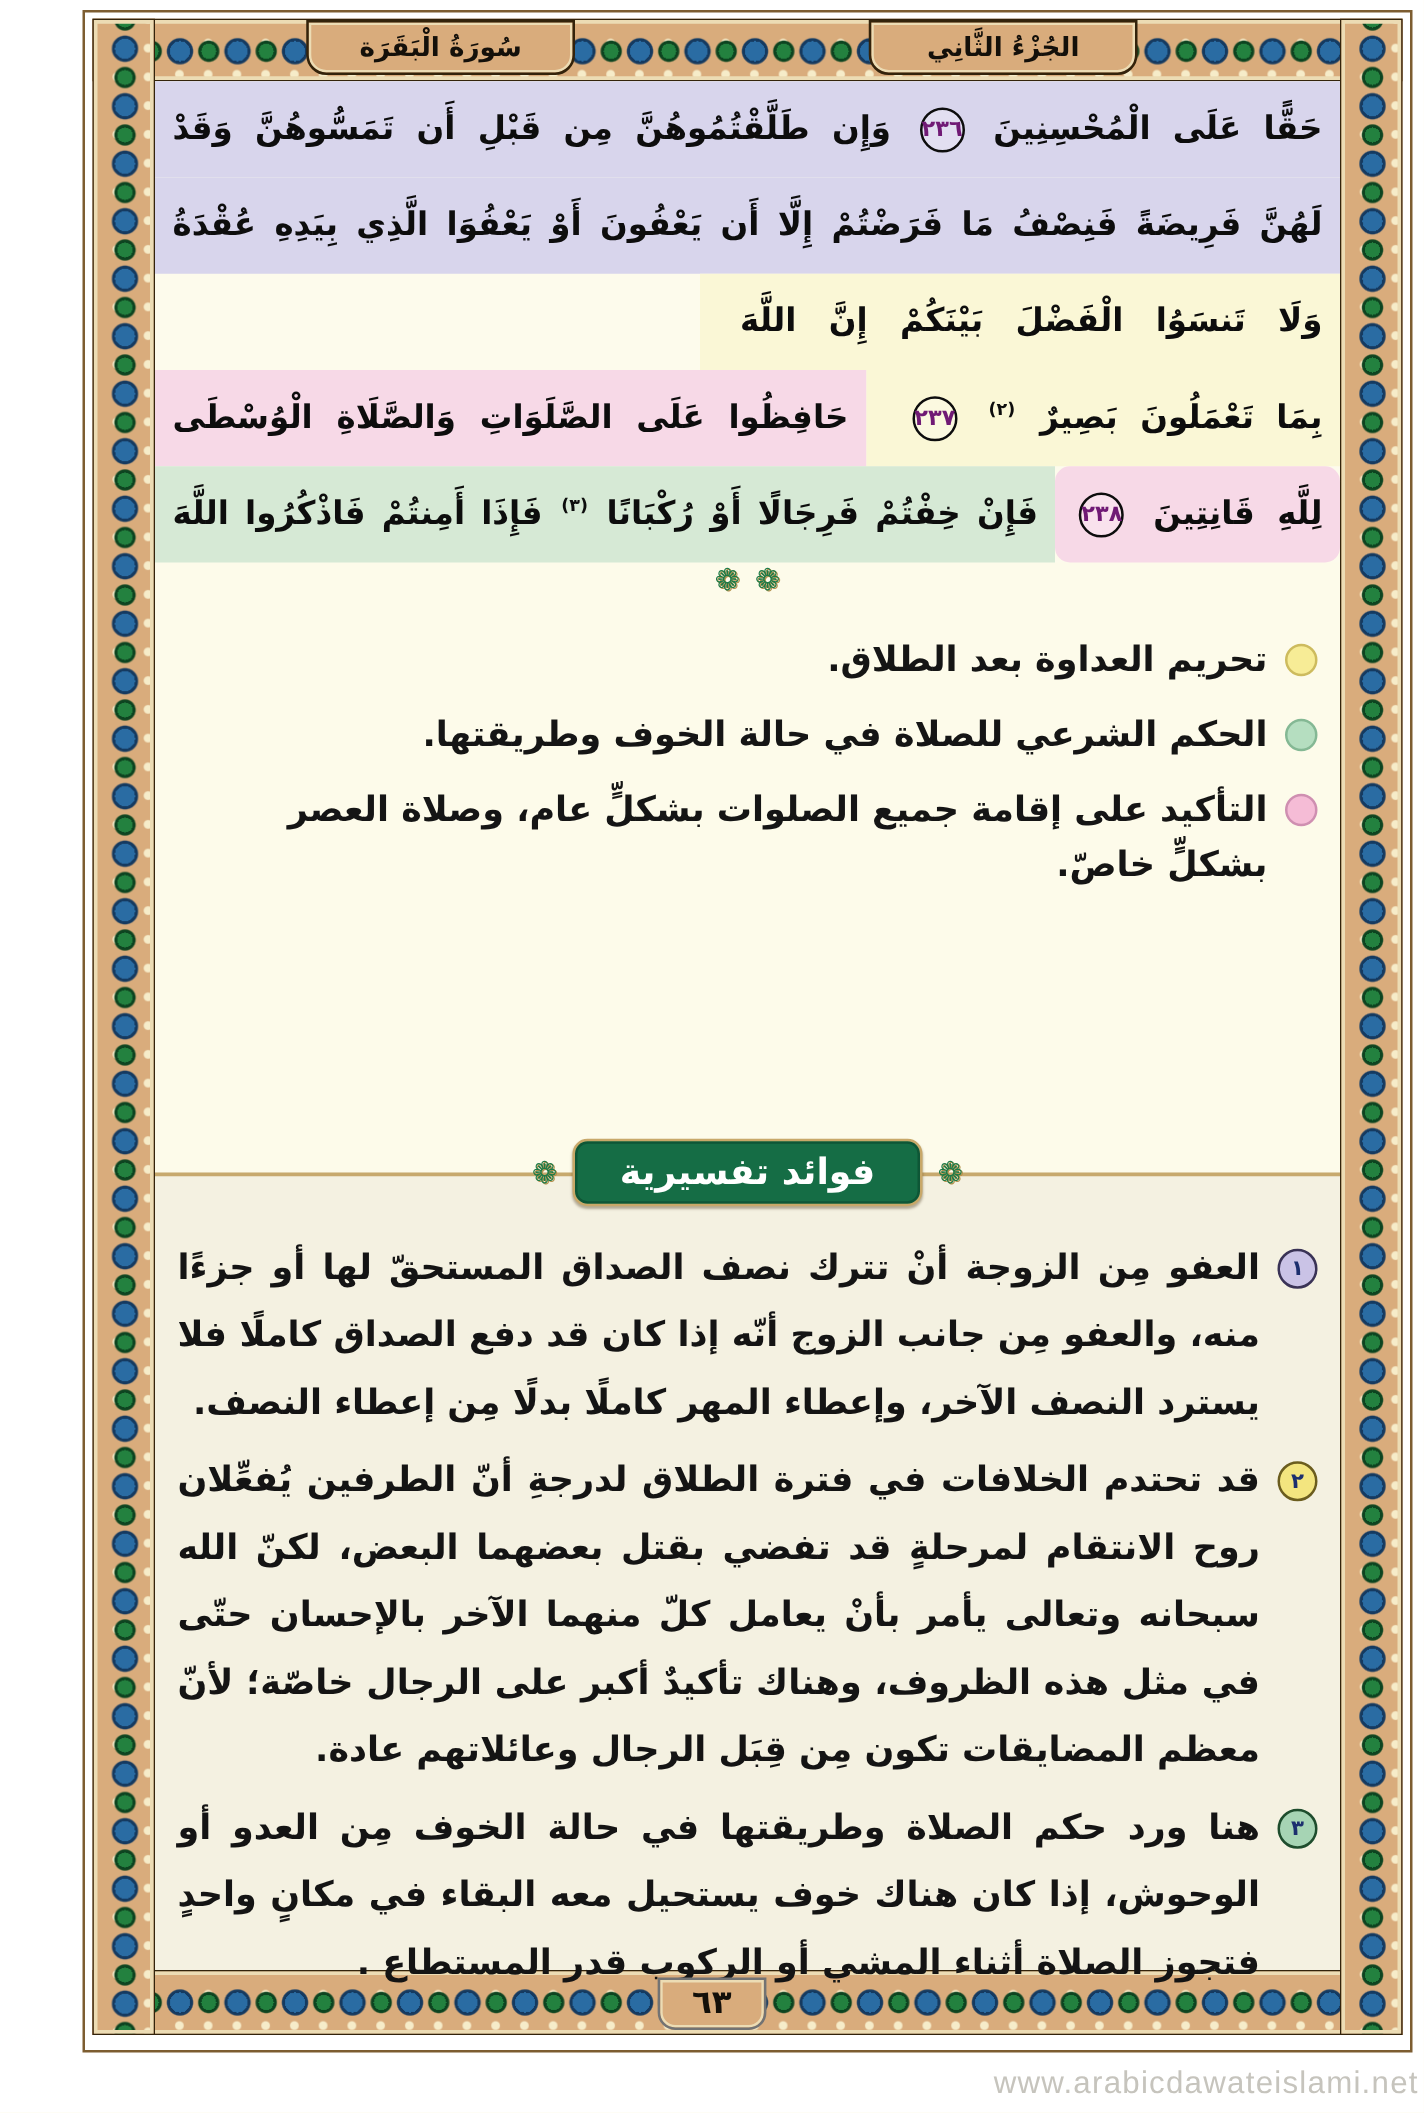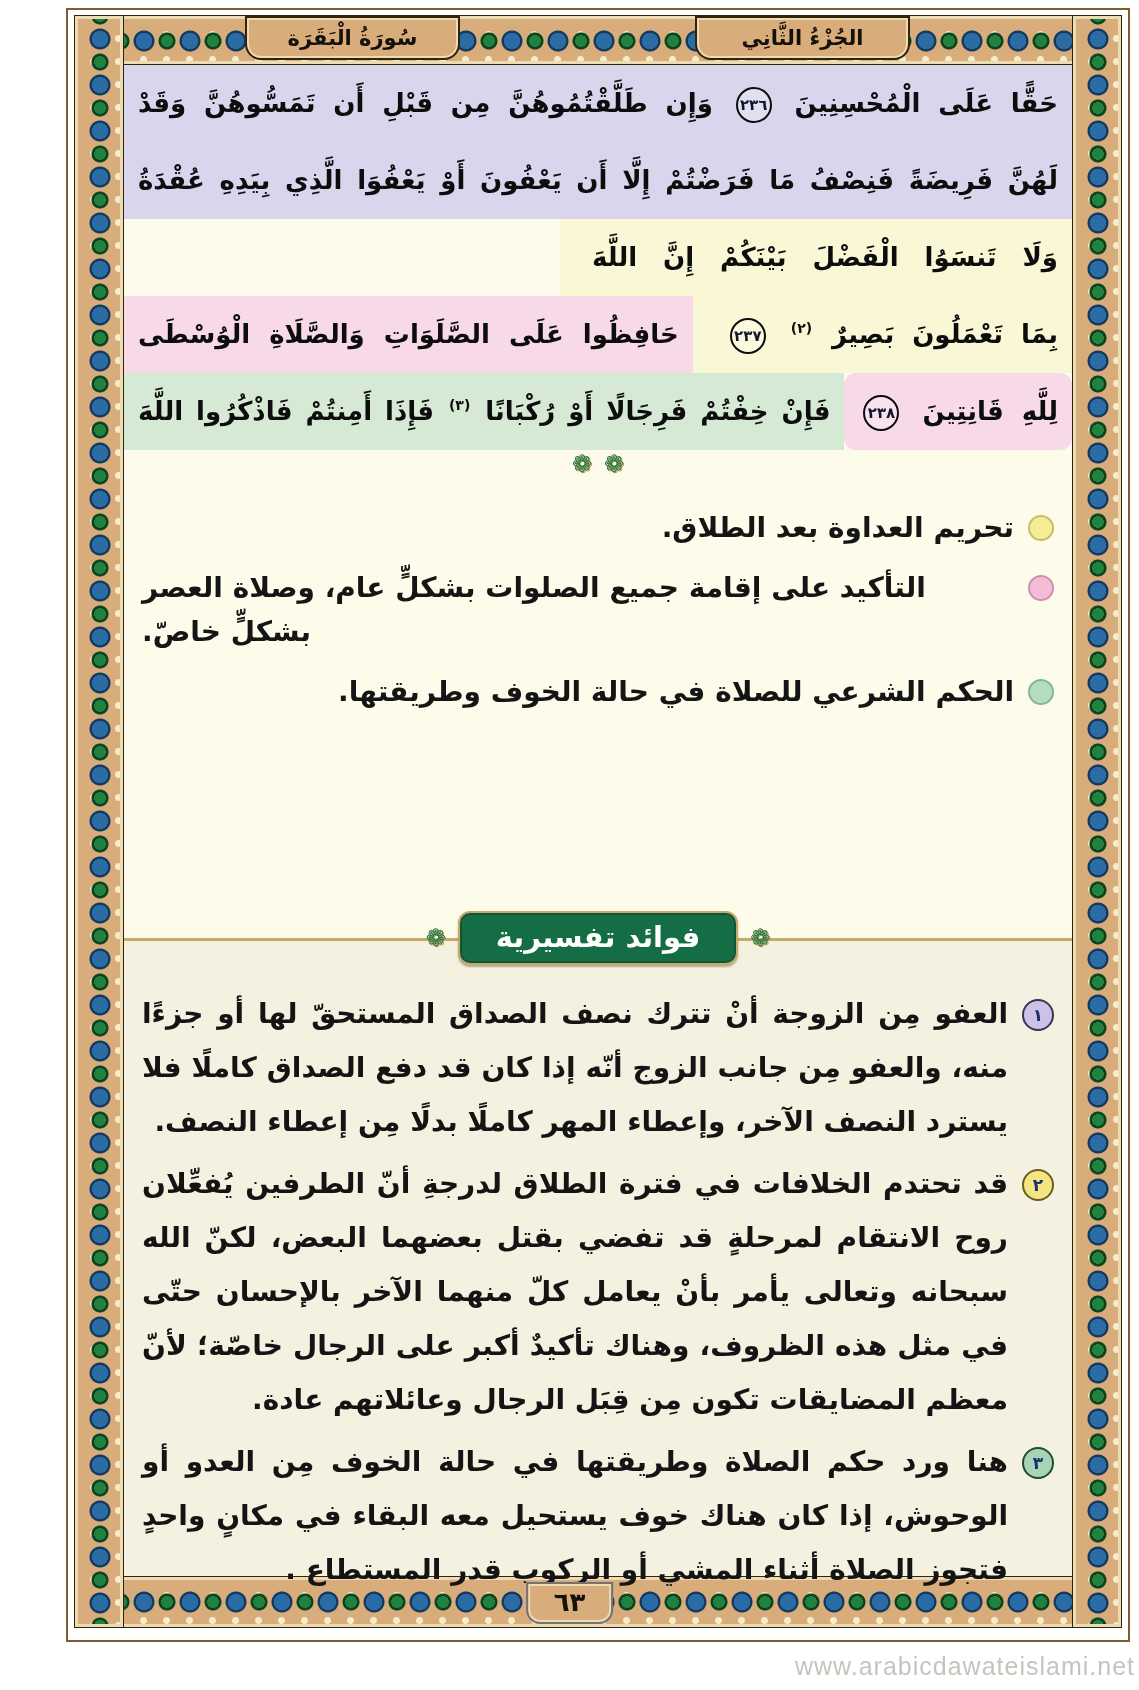--- a/index.html
+++ b/index.html
@@ -70,21 +70,21 @@
     font-size:26px;font-weight:700;color:#0d0d0d;
     font-family:"DejaVu Sans",sans-serif;
   }
   .bg-lavender{background:#d8d5ec;}
   .bg-yellow{background:#faf7d6;padding-left:32px;}
   .bg-pink{background:#f7d9e7;}
   .bg-green{background:#d6e9d5;}
   .verse-medallion{
     display:inline-flex;align-items:center;justify-content:center;
     width:32px;height:32px;border:2.5px solid #0d0d0d;border-radius:50%;
-    font-size:15px;font-weight:700;color:#0f172a;vertical-align:middle;
+    font-size:18px;font-weight:700;color:#701a75;vertical-align:middle;
     margin:0 5px;line-height:normal;background:rgba(255,255,255,0.25);
   }
   .footnote-mark{
     font-size:14px;font-weight:700;vertical-align:super;line-height:0;margin:0 2px;
   }
 
   
   .section1{
     width:948px;height:488px;background:#fdfbea;box-sizing:border-box;
     display:flex;flex-direction:column;align-items:center;
@@ -110,21 +110,21 @@
     width:100%;box-sizing:border-box;padding:30px 18px 0 18px;
     display:flex;flex-direction:column;gap:16px;direction:rtl;
   }
   .topic-row{display:flex;direction:rtl;align-items:flex-start;gap:14px;}
   .topic-dot{
     flex:0 0 26px;width:26px;height:26px;border-radius:50%;
     border:2px solid #999;box-sizing:border-box;margin-top:9px;
   }
   .topic-text{
     font-size:28px;font-weight:700;color:#151515;line-height:44px;
-    text-align:left;direction:rtl;
+    text-align:right;direction:rtl;
   }
 
   
   .benefit-list{
     width:100%;box-sizing:border-box;padding:22px 18px 0 18px;
     display:flex;flex-direction:column;gap:8px;direction:rtl;
   }
   .benefit-row{display:flex;direction:rtl;align-items:flex-start;gap:14px;}
   .benefit-num{
     flex:0 0 32px;width:32px;height:32px;border-radius:50%;
@@ -208,26 +208,26 @@
       <div class="banner-wrap">
         <span class="orn">❁</span>
         <span class="orn">❁</span>
       </div>
       <div class="topic-list">
           <div class="topic-row">
             <span class="topic-dot" style="background: rgb(247, 236, 150); border-color: rgb(205, 187, 94);"></span>
             <div class="topic-text">تحريم العداوة بعد الطلاق.</div>
           </div>
           <div class="topic-row">
+            <span class="topic-dot" style="background: rgb(181, 222, 192); border-color: rgb(132, 184, 148);"></span>
+            <div class="topic-text">الحكم الشرعي للصلاة في حالة الخوف وطريقتها.</div>
+          </div>
+          <div class="topic-row">
             <span class="topic-dot" style="background: rgb(245, 188, 214); border-color: rgb(207, 143, 177);"></span>
             <div class="topic-text">التأكيد على إقامة جميع الصلوات بشكلٍّ عام، وصلاة العصر بشكلٍّ خاصّ.</div>
-          </div>
-          <div class="topic-row">
-            <span class="topic-dot" style="background: rgb(181, 222, 192); border-color: rgb(132, 184, 148);"></span>
-            <div class="topic-text">الحكم الشرعي للصلاة في حالة الخوف وطريقتها.</div>
           </div>
         </div>
     </div>
 
     <div class="section2">
       <div class="banner-wrap">
         <span class="orn">❁</span>
         <div class="banner">فوائد تفسيرية</div>
         <span class="orn">❁</span>
       </div>

